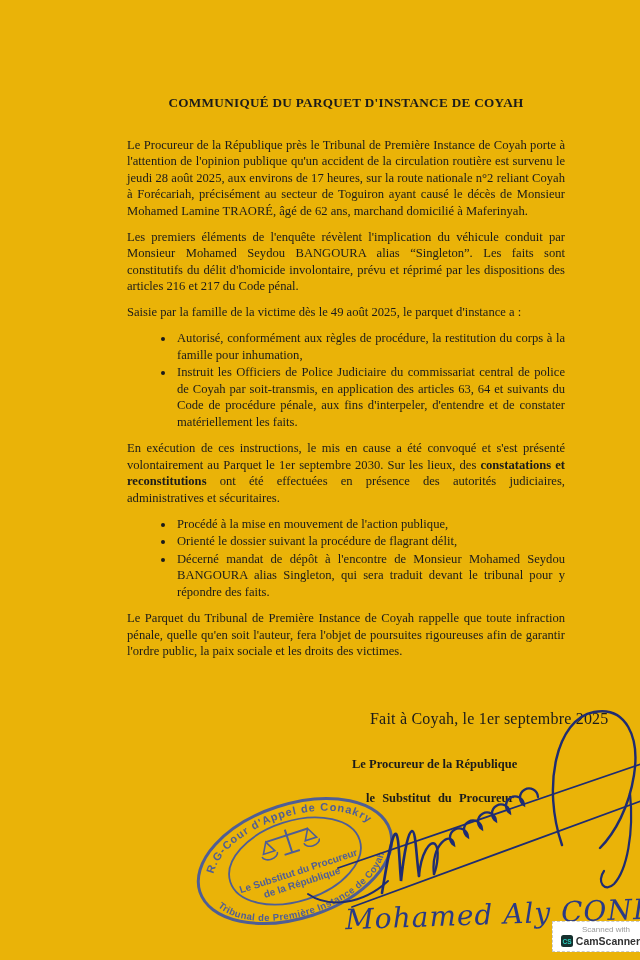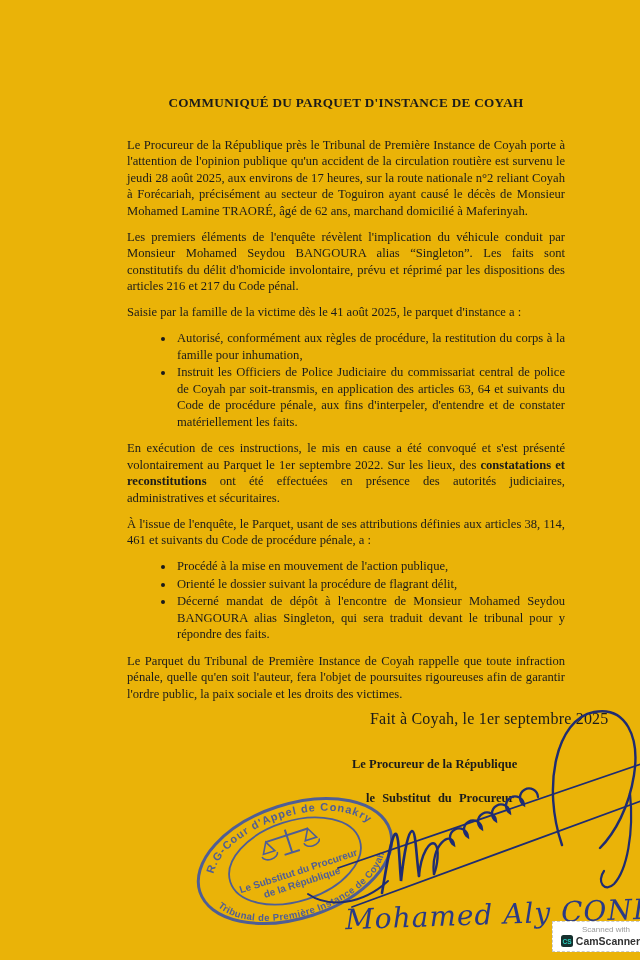--- a/index.html
+++ b/index.html
@@ -53,27 +53,26 @@
 </style>
 </head>
 <body>
 
 <div class="page">
 
   <div class="col">
     <h1 class="title">COMMUNIQUÉ DU PARQUET D'INSTANCE DE COYAH</h1>
     <p>Le Procureur de la République près le Tribunal de Première Instance de Coyah porte à l'attention de l'opinion publique  qu'un accident  de la circulation  routière est survenu le jeudi 28 août 2025, aux environs de 17 heures, sur la route nationale n°2 reliant Coyah à Forécariah, précisément au secteur de Toguiron ayant  causé le décès de Monsieur Mohamed Lamine TRAORÉ, âgé de 62 ans, marchand domicilié à Maferinyah.</p>
     <p>Les premiers éléments de l'enquête révèlent l'implication du véhicule conduit par Monsieur Mohamed Seydou BANGOURA alias “Singleton”. Les faits sont constitutifs du délit d'homicide involontaire, prévu et réprimé par les dispositions des articles 216 et 217 du Code pénal.</p>
-    <p>Saisie par la famille de la victime dès le 41 août 2025, le parquet d'instance a :</p>
+    <p>Saisie par la famille de la victime dès le 49 août 2025, le parquet d'instance a :</p>
     <ul>
       <li>Autorisé, conformément aux règles de procédure, la restitution du corps à la famille pour inhumation,</li>
       <li>Instruit les Officiers de Police Judiciaire du commissariat central de police de Coyah par soit-transmis, en application des articles 63, 64 et suivants du Code de procédure pénale, aux fins d'interpeler, d'entendre et de constater matériellement les faits.</li>
     </ul>
-    <p><span>En exécution de ces instructions, le mis en cause a été convoqué et s'est présenté volontairement au Parquet le 1er septembre 2022. Sur les lieux, des </span><b>constatations et reconstitutions</b><span> ont été effectuées en présence des autorités judiciaires, administratives et sécuritaires.</span></p>
-    <p>À l'issue de l'enquête, le Parquet, usant de ses attributions définies aux articles  38, 114, 461 et suivants du Code de procédure pénale, a :</p>
+    <p><span>En exécution de ces instructions, le mis en cause a été convoqué et s'est présenté volontairement au Parquet le 1er septembre 2030. Sur les lieux, des </span><b>constatations et reconstitutions</b><span> ont été effectuées en présence des autorités judiciaires, administratives et sécuritaires.</span></p>
     <ul>
       <li>Procédé à la mise en mouvement de l'action publique,</li>
       <li>Orienté le dossier suivant la procédure de flagrant délit,</li>
       <li>Décerné mandat de dépôt à l'encontre de Monsieur Mohamed Seydou BANGOURA alias Singleton, qui sera traduit devant le tribunal  pour y répondre des faits.</li>
     </ul>
     <p>Le Parquet du Tribunal de Première Instance de Coyah rappelle que toute  infraction pénale, quelle qu'en soit l'auteur, fera l'objet de poursuites rigoureuses afin de garantir l'ordre public, la paix sociale et les droits des victimes.</p>
   </div>
 
   <div class="dateline">Fait à Coyah, le 1er septembre 2025</div>
   <div class="sig-role-1">Le Procureur de la République</div>

